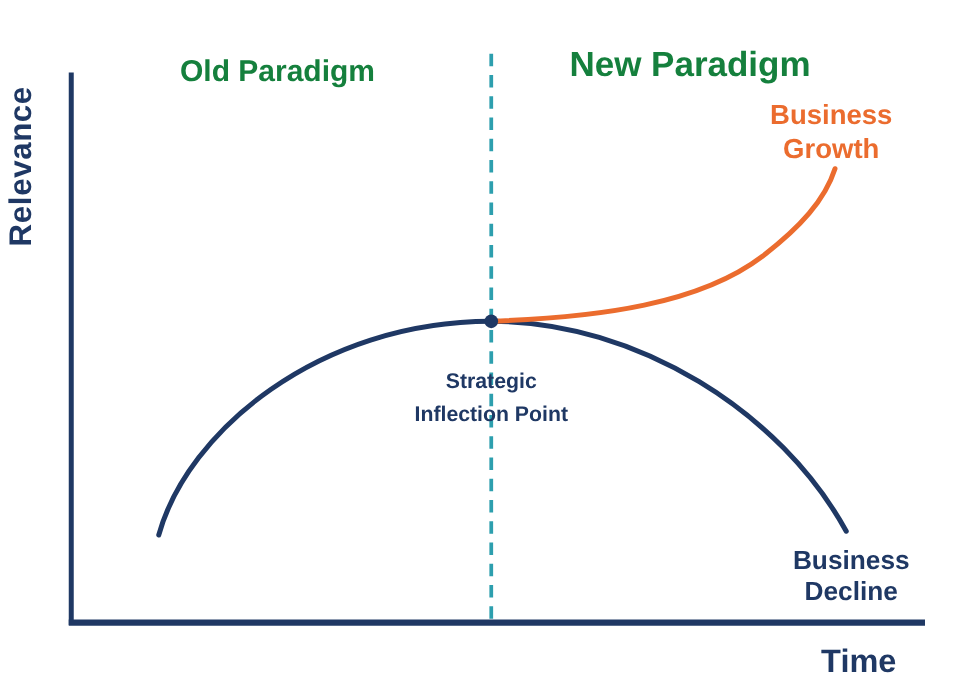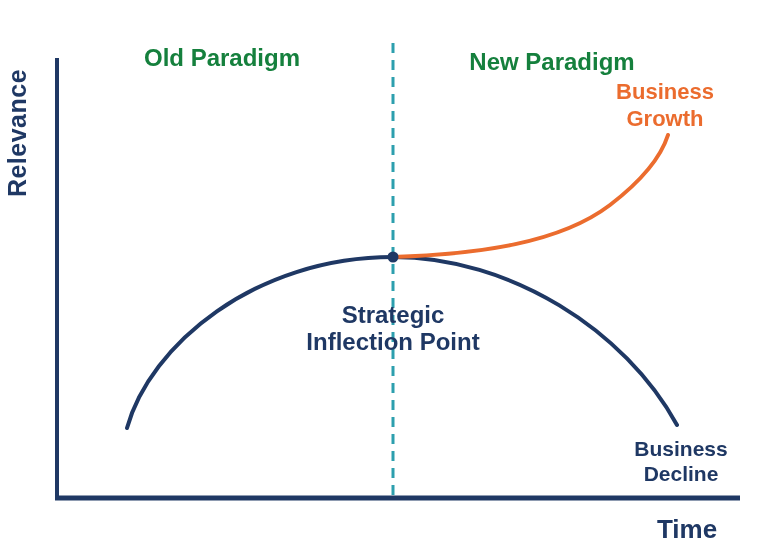--- a/index.html
+++ b/index.html
@@ -24,23 +24,23 @@
   .orange { color: #eb6c2e; }
   .y-label {
     left: 17px; top: 133px;
     transform: translate(-50%, -50%) rotate(-90deg);
     font-size: 25px;
     white-space: nowrap;
     letter-spacing: 0.5px;
   }
   .x-label        { left: 687px; top: 529px; font-size: 26px; text-align: right; }
   .old-paradigm   { left: 222px; top: 58px;  font-size: 24px; }
-  .new-paradigm   { left: 552px; top: 62px;  font-size: 24px; }
+  .new-paradigm   { left: 552px; top: 52px;  font-size: 28px; }
   .growth-label   { left: 665px; top: 105px; font-size: 22px; line-height: 27px; }
-  .inflection-label { left: 393px; top: 318px; font-size: 24px; line-height: 27px; margin-top: 10px; }
+  .inflection-label { left: 393px; top: 318px; font-size: 17px; line-height: 27px; }
   .decline-label  { left: 681px; top: 461px; font-size: 21px; line-height: 25px; }
 </style>
 </head>
 <body>
 
 <div class="stage">
 
   <svg width="768" height="554" viewBox="0 0 768 554">
 
     <line x1="393" y1="43" x2="393" y2="497" stroke-width="3" stroke-dasharray="10 7" fill="none" stroke="#2d9fae"></line>

